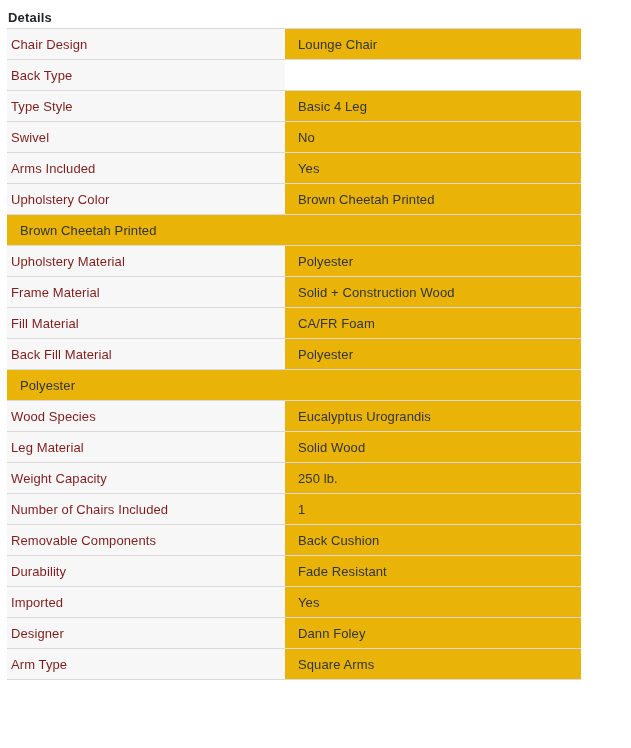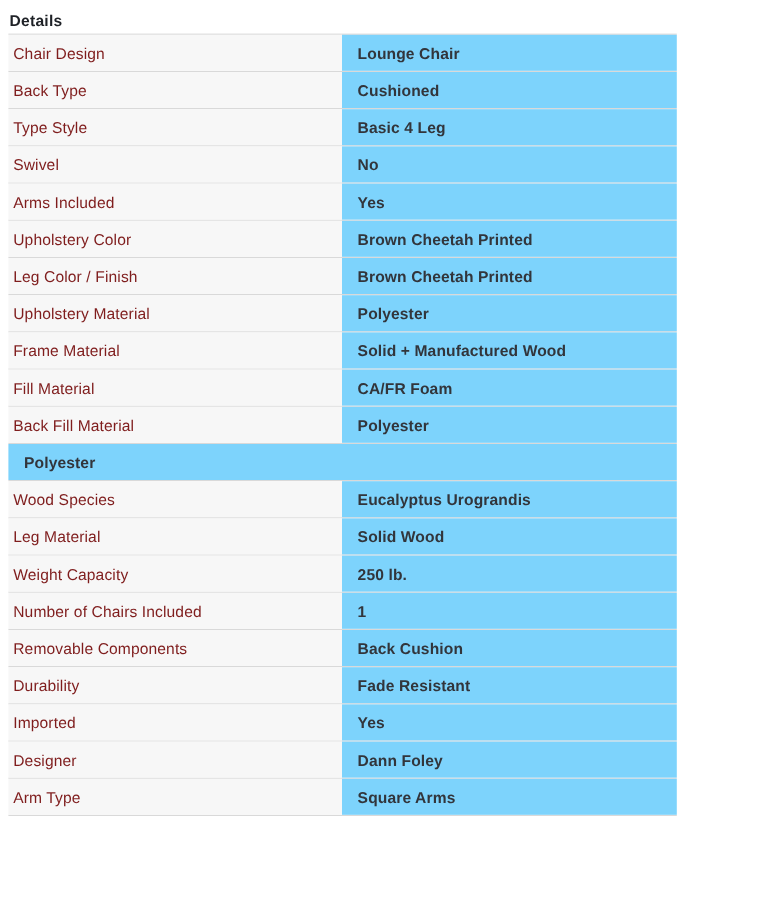--- a/index.html
+++ b/index.html
@@ -4,21 +4,21 @@
 <style>
   * { box-sizing: border-box; margin: 0; padding: 0; }
 
   html, body {
     background: #ffffff;
     width: 631px;
     font-family: "Liberation Sans", "DejaVu Sans", sans-serif;
   }
 
   .page {
-    width: 564px;
+    width: 631px;
     height: 748px;
     background: #ffffff;
     overflow: hidden;
   }
 
   .details-section {
     margin-left: 7px;
     width: 574px;
   }
 
@@ -53,48 +53,46 @@
     padding-left: 4px;
     font-size: 13px;
     color: #7f1d1d;
     letter-spacing: 0.1px;
     white-space: nowrap;
     overflow: hidden;
   }
 
   .spec-value-cell {
     flex: 1 1 auto;
-    background: #7dd3fc;
+    background: #eab308;
     display: flex;
     align-items: center;
     padding-left: 13px;
     font-size: 13px;
     color: #32353b;
     letter-spacing: 0.1px;
     white-space: nowrap;
     overflow: hidden;
-    font-weight: bold;
   }
 </style>
 </head>
 <body>
 
 <div class="page">
   <div class="details-section">
     <div class="section-title">Details</div>
 
     <div class="spec-table">
   <div class="spec-row">
     <div class="spec-label-cell">Chair Design</div>
     <div class="spec-value-cell">Lounge Chair</div>
   </div>
 
   <div class="spec-row">
     <div class="spec-label-cell">Back Type</div>
-    <div class="spec-value-cell">Cushioned</div>
   </div>
 
   <div class="spec-row">
     <div class="spec-label-cell">Type Style</div>
     <div class="spec-value-cell">Basic 4 Leg</div>
   </div>
 
   <div class="spec-row">
     <div class="spec-label-cell">Swivel</div>
     <div class="spec-value-cell">No</div>
@@ -104,32 +102,31 @@
     <div class="spec-label-cell">Arms Included</div>
     <div class="spec-value-cell">Yes</div>
   </div>
 
   <div class="spec-row">
     <div class="spec-label-cell">Upholstery Color</div>
     <div class="spec-value-cell">Brown Cheetah Printed</div>
   </div>
 
   <div class="spec-row">
-    <div class="spec-label-cell">Leg Color / Finish</div>
     <div class="spec-value-cell">Brown Cheetah Printed</div>
   </div>
 
   <div class="spec-row">
     <div class="spec-label-cell">Upholstery Material</div>
     <div class="spec-value-cell">Polyester</div>
   </div>
 
   <div class="spec-row">
     <div class="spec-label-cell">Frame Material</div>
-    <div class="spec-value-cell">Solid + Manufactured Wood</div>
+    <div class="spec-value-cell">Solid + Construction Wood</div>
   </div>
 
   <div class="spec-row">
     <div class="spec-label-cell">Fill Material</div>
     <div class="spec-value-cell">CA/FR Foam</div>
   </div>
 
   <div class="spec-row">
     <div class="spec-label-cell">Back Fill Material</div>
     <div class="spec-value-cell">Polyester</div>

